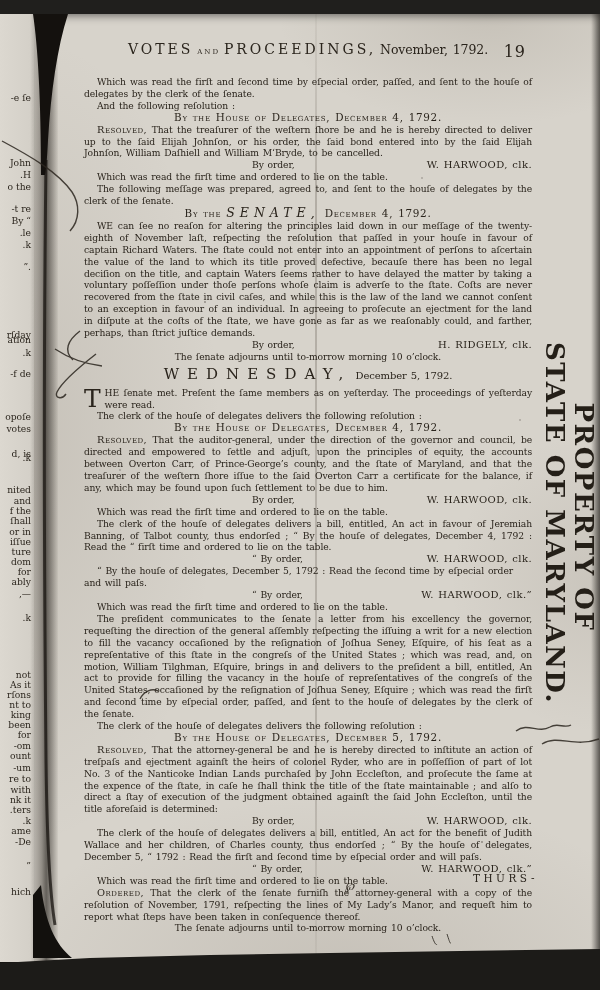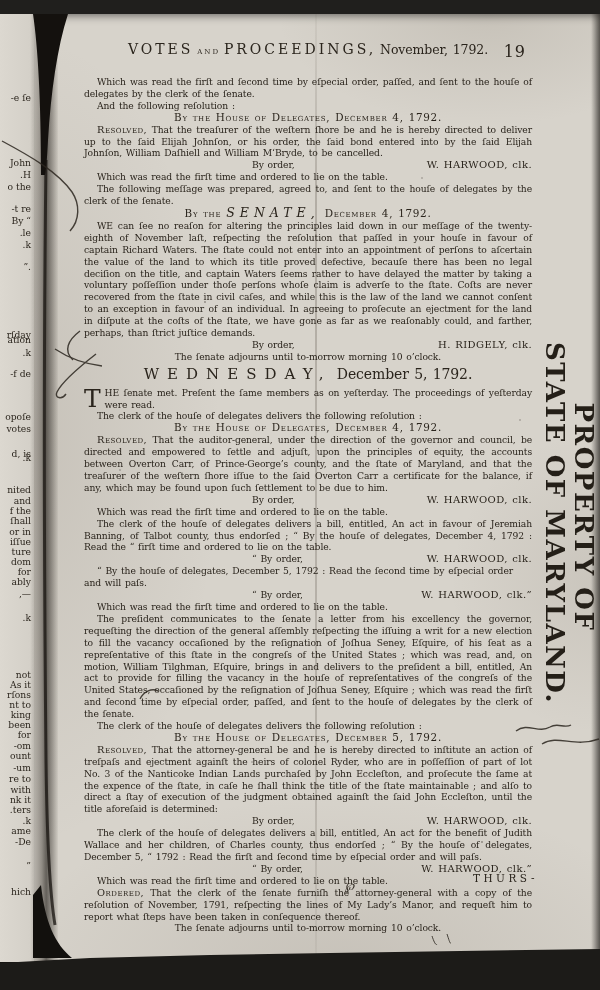--- a/index.html
+++ b/index.html
@@ -56,21 +56,21 @@
   .para{text-align:justify;text-indent:13px;}
   .para.dc{text-indent:0;}
   .line{text-indent:13px;}
   .sc{font-variant:small-caps;}
   .lead{font-variant:small-caps;letter-spacing:.5px;font-size:9.8px;}
   .centerline{text-align:center;}
   .centerline .sc{font-size:10.4px;letter-spacing:.7px;}
   .wide{font-size:12.5px;letter-spacing:5px;font-style:italic;}
   .dayhead{text-align:center;margin:6px 0 5px;}
   .dayword{font-size:15px;letter-spacing:8px;}
-  .dayrest{font-size:14px;}
+  .dayrest{font-size:10px;}
   .byorder{display:flex;}
   .bo-gap{flex:0 0 168px;}
   .bo-signer{margin-left:auto;font-size:10px;letter-spacing:.4px;}
   .cap{float:left;font-size:25px;line-height:21px;padding:1px 4px 0 0;}
   .adjourn{text-align:center;}
   .catchword{
     position:absolute;right:62px;top:872px;
     font-size:10.5px;letter-spacing:3.5px;color:#2a241c;
   }
   .sigmark{

